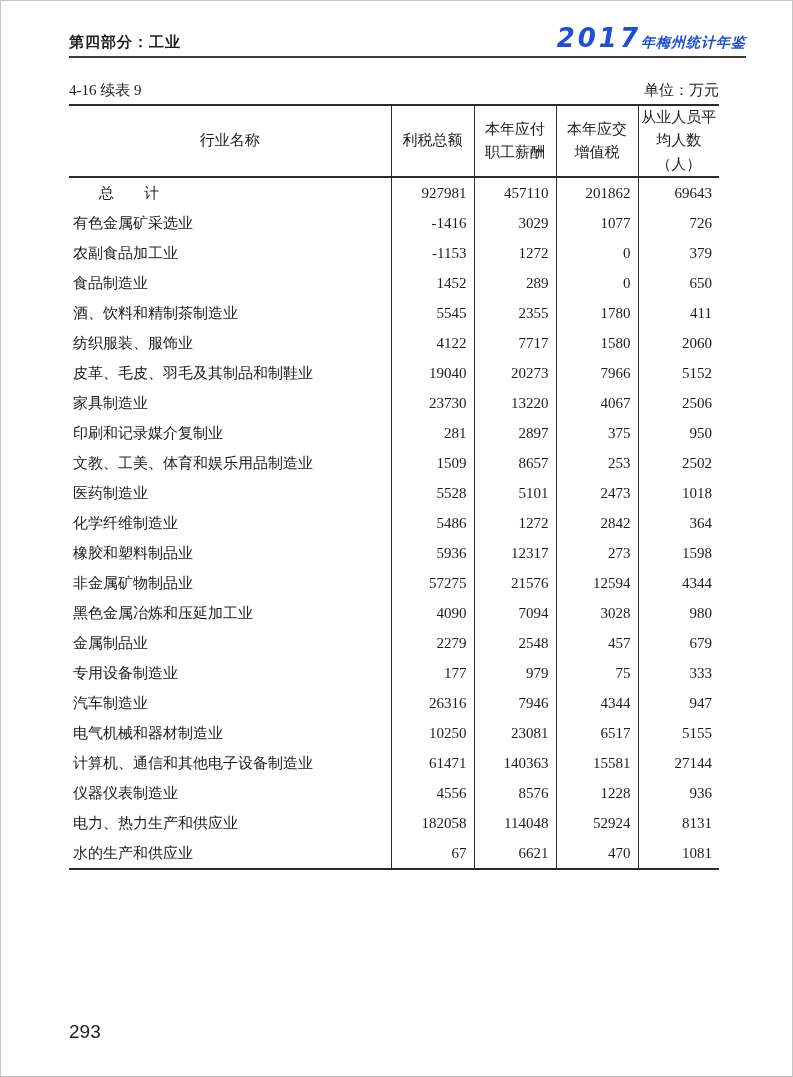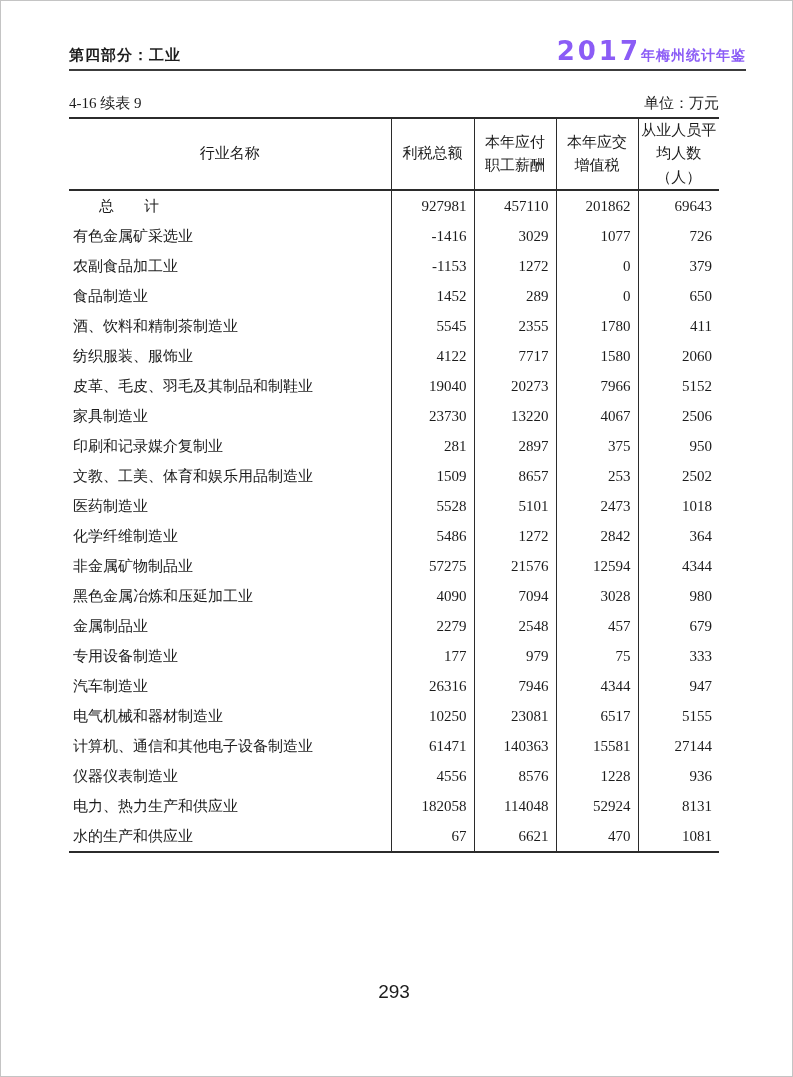--- a/index.html
+++ b/index.html
@@ -7,27 +7,27 @@
     position:relative; width:793px; height:1077px; margin:0 auto;
     background:#ffffff; border:1px solid #c4c4c4; box-sizing:border-box;
     font-family:"Liberation Serif","DejaVu Serif",serif; color:#1c1c1c;
     overflow:hidden;
   }
   .content { position:absolute; left:68px; top:0; width:677px; }
 
   
   .page-header {
     display:flex; justify-content:space-between; align-items:flex-end;
-    padding-top:37px; padding-bottom:4px; border-bottom:2px solid #3c3c3c;
+    padding-top:24px; padding-bottom:4px; border-bottom:2px solid #3c3c3c;
   }
   .part-title {
     font-family:"Liberation Sans","DejaVu Sans",sans-serif;
     font-weight:bold; font-size:15px; letter-spacing:1px;
   }
-  .yearbook-logo { color:#8b5cf6; white-space:nowrap; font-weight:bold; }
+  .yearbook-logo { color:#1d4ed8; white-space:nowrap; font-style:italic; font-weight:bold; }
   .yb-year {
     font-family:"DejaVu Sans","Liberation Sans",sans-serif;
     font-size:26px; letter-spacing:3px; line-height:1;
   }
   .yb-name {
     font-family:"Liberation Sans","DejaVu Sans",sans-serif;
     font-size:14px; letter-spacing:1px;
   }
 
   
@@ -54,21 +54,21 @@
   }
   .data-table th + th, .data-table td + td { border-left:1px solid #2b2b2b; }
   .data-table tbody td {
     height:30px; text-align:right; vertical-align:middle; padding:0 7px 0 0;
   }
   .data-table tbody td.c-name { text-align:left; padding:0 0 0 4px; }
   .data-table tbody tr:first-child td.c-name { padding-left:30px; }
 
   
   .page-number {
-    position:absolute; left:68px; top:980px; width:650px; text-align:center;
+    position:absolute; left:68px; top:1020px; width:650px; text-align:left;
     font-family:"Liberation Sans","DejaVu Sans",sans-serif; font-size:19px;
   }
 </style>
 </head>
 <body>
 
 <div class="page">
   <div class="content">
 
     <div class="page-header">
@@ -184,20 +184,27 @@
           <td>1018</td>
         </tr>
           <tr>
           <td class="c-name">化学纤维制造业</td>
           <td>5486</td>
           <td>1272</td>
           <td>2842</td>
           <td>364</td>
         </tr>
           <tr>
+          <td class="c-name">橡胶和塑料制品业</td>
+          <td>5936</td>
+          <td>12317</td>
+          <td>273</td>
+          <td>1598</td>
+        </tr>
+          <tr>
           <td class="c-name">非金属矿物制品业</td>
           <td>57275</td>
           <td>21576</td>
           <td>12594</td>
           <td>4344</td>
         </tr>
           <tr>
           <td class="c-name">黑色金属冶炼和压延加工业</td>
           <td>4090</td>
           <td>7094</td>

